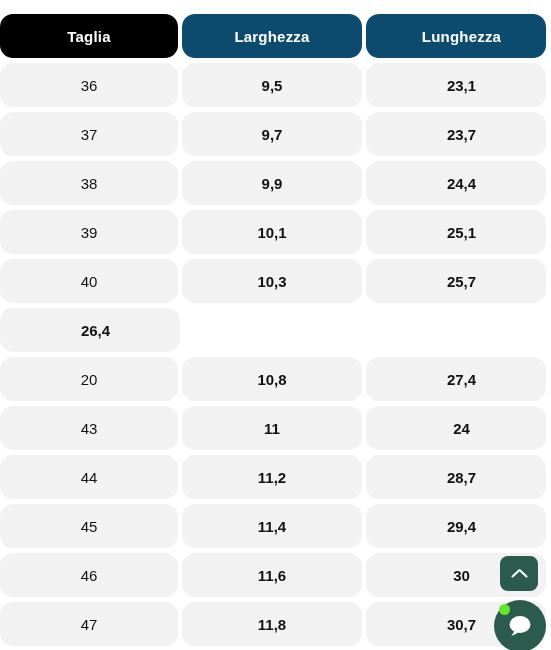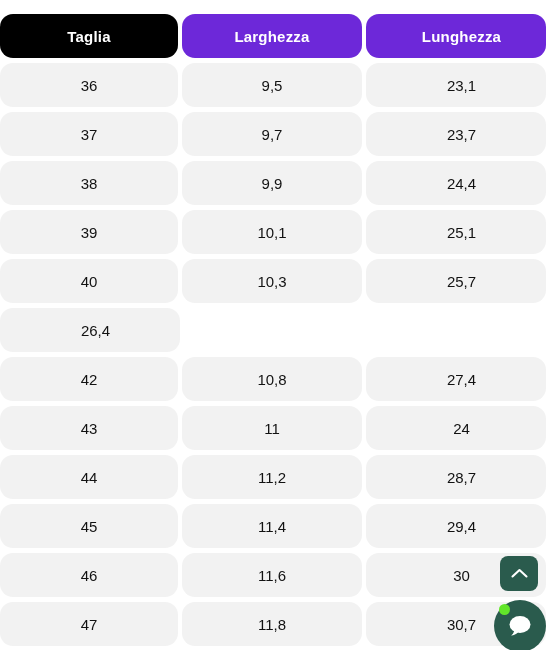--- a/index.html
+++ b/index.html
@@ -45,28 +45,28 @@
 
   
   .header-row .cell {
     color: #ffffff;
     font-size: 15px;
     font-weight: 700;
     letter-spacing: 0.2px;
   }
   .header-row .col-1 { background: #000000; }
   .header-row .col-2,
-  .header-row .col-3 { background: #6d28d9; }
+  .header-row .col-3 { background: #0c4a6e; }
 
   
   .body-row .cell {
     background: #f2f2f2;
     color: #121212;
     font-size: 15px;
-    font-weight: 400;
+    font-weight: 700;
   }
   .body-row .col-1 {
     font-weight: 400;
   }
 
   
   #scroll-top-btn {
     position: absolute;
     left: 500px;
     top: 556px;
@@ -155,21 +155,21 @@
     <div class="cell col-1">40</div>
     <div class="cell col-2">10,3</div>
     <div class="cell col-3">25,7</div>
   </div>
 
   <div class="table-row body-row">
     <div class="cell col-3">26,4</div>
   </div>
 
   <div class="table-row body-row">
-    <div class="cell col-1">42</div>
+    <div class="cell col-1">20</div>
     <div class="cell col-2">10,8</div>
     <div class="cell col-3">27,4</div>
   </div>
 
   <div class="table-row body-row">
     <div class="cell col-1">43</div>
     <div class="cell col-2">11</div>
     <div class="cell col-3">24</div>
   </div>
 

